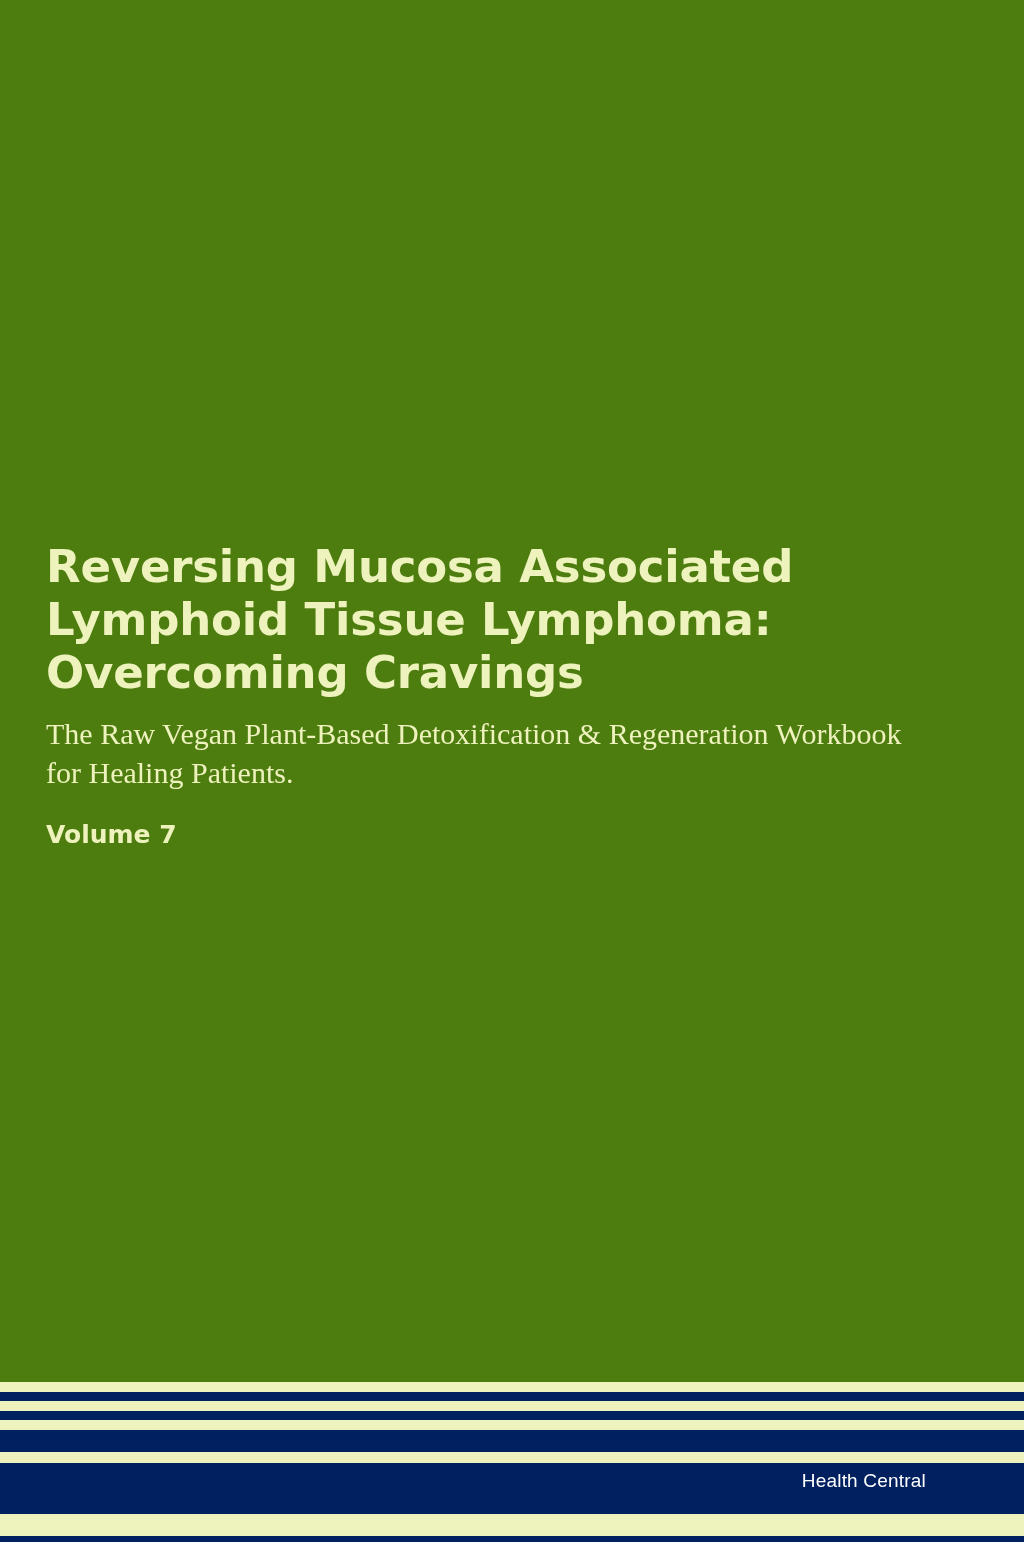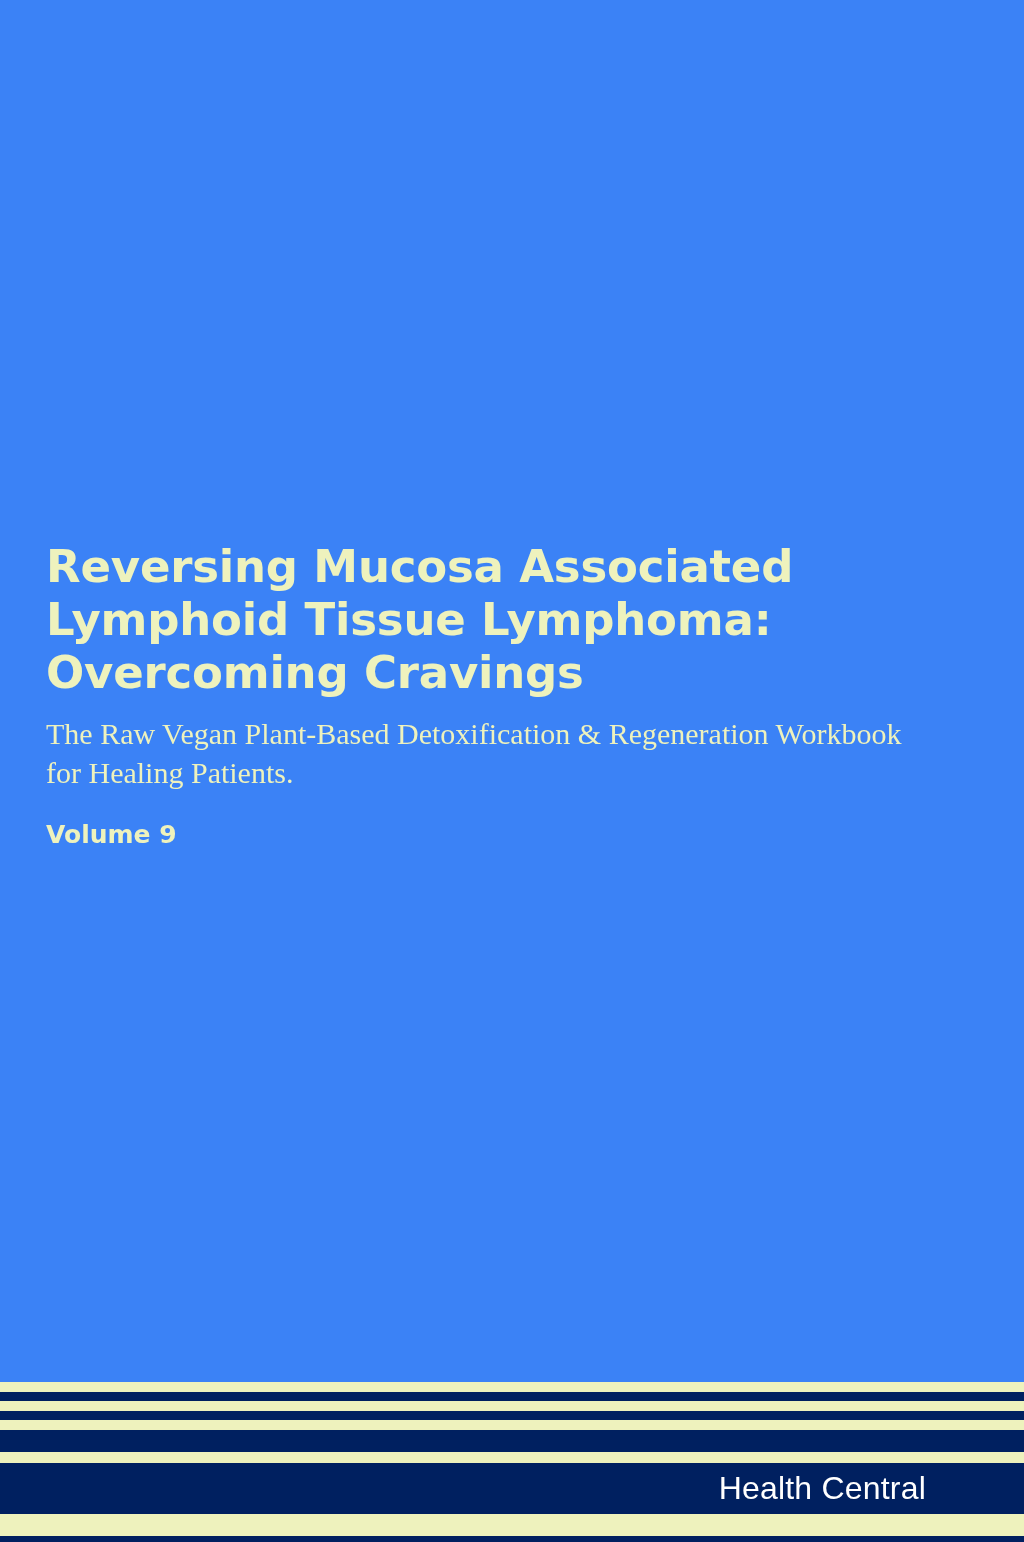--- a/index.html
+++ b/index.html
@@ -10,21 +10,21 @@
     width: 1024px;
     height: 1542px;
     background: #002060;
     font-family: "Liberation Sans", sans-serif;
     overflow: hidden;
     position: relative;
   }
   .cover {
     position: absolute;
     inset: 0;
-    background: #3b82f6;
+    background: #4d7c0f;
   }
   .text-block {
     position: absolute;
     left: 46px;
     top: 540px;
     width: 880px;
   }
   .book-title {
     color: #eef2bd;
     font-family: "DejaVu Sans", sans-serif;
@@ -74,33 +74,33 @@
   .s8 { top: 81px;  height: 51px; background: #002060; }
   .s9 { top: 132px; height: 22px; background: #eef2bd; }
   .s10{ top: 154px; height: 6px;  background: #002060; }
 
   .publisher {
     position: absolute;
     right: 98px;
     top: 88px;
     color: #ffffff;
     font-family: "Liberation Sans", sans-serif;
-    font-size: 32px;
+    font-size: 19px;
     letter-spacing: 0.2px;
   }
 </style>
 </head>
 <body>
 
 <div class="cover">
 
   <div class="text-block">
     <h1 class="book-title">Reversing Mucosa Associated Lymphoid Tissue Lymphoma: Overcoming Cravings</h1>
     <p class="book-subtitle">The Raw Vegan Plant-Based Detoxification &amp; Regeneration Workbook for Healing Patients.</p>
-    <p class="volume">Volume 9</p>
+    <p class="volume">Volume 7</p>
   </div>
 
   <div class="stripes">
     <div class="stripe s1"></div>
     <div class="stripe s2"></div>
     <div class="stripe s3"></div>
     <div class="stripe s4"></div>
     <div class="stripe s5"></div>
     <div class="stripe s6"></div>
     <div class="stripe s7"></div>

